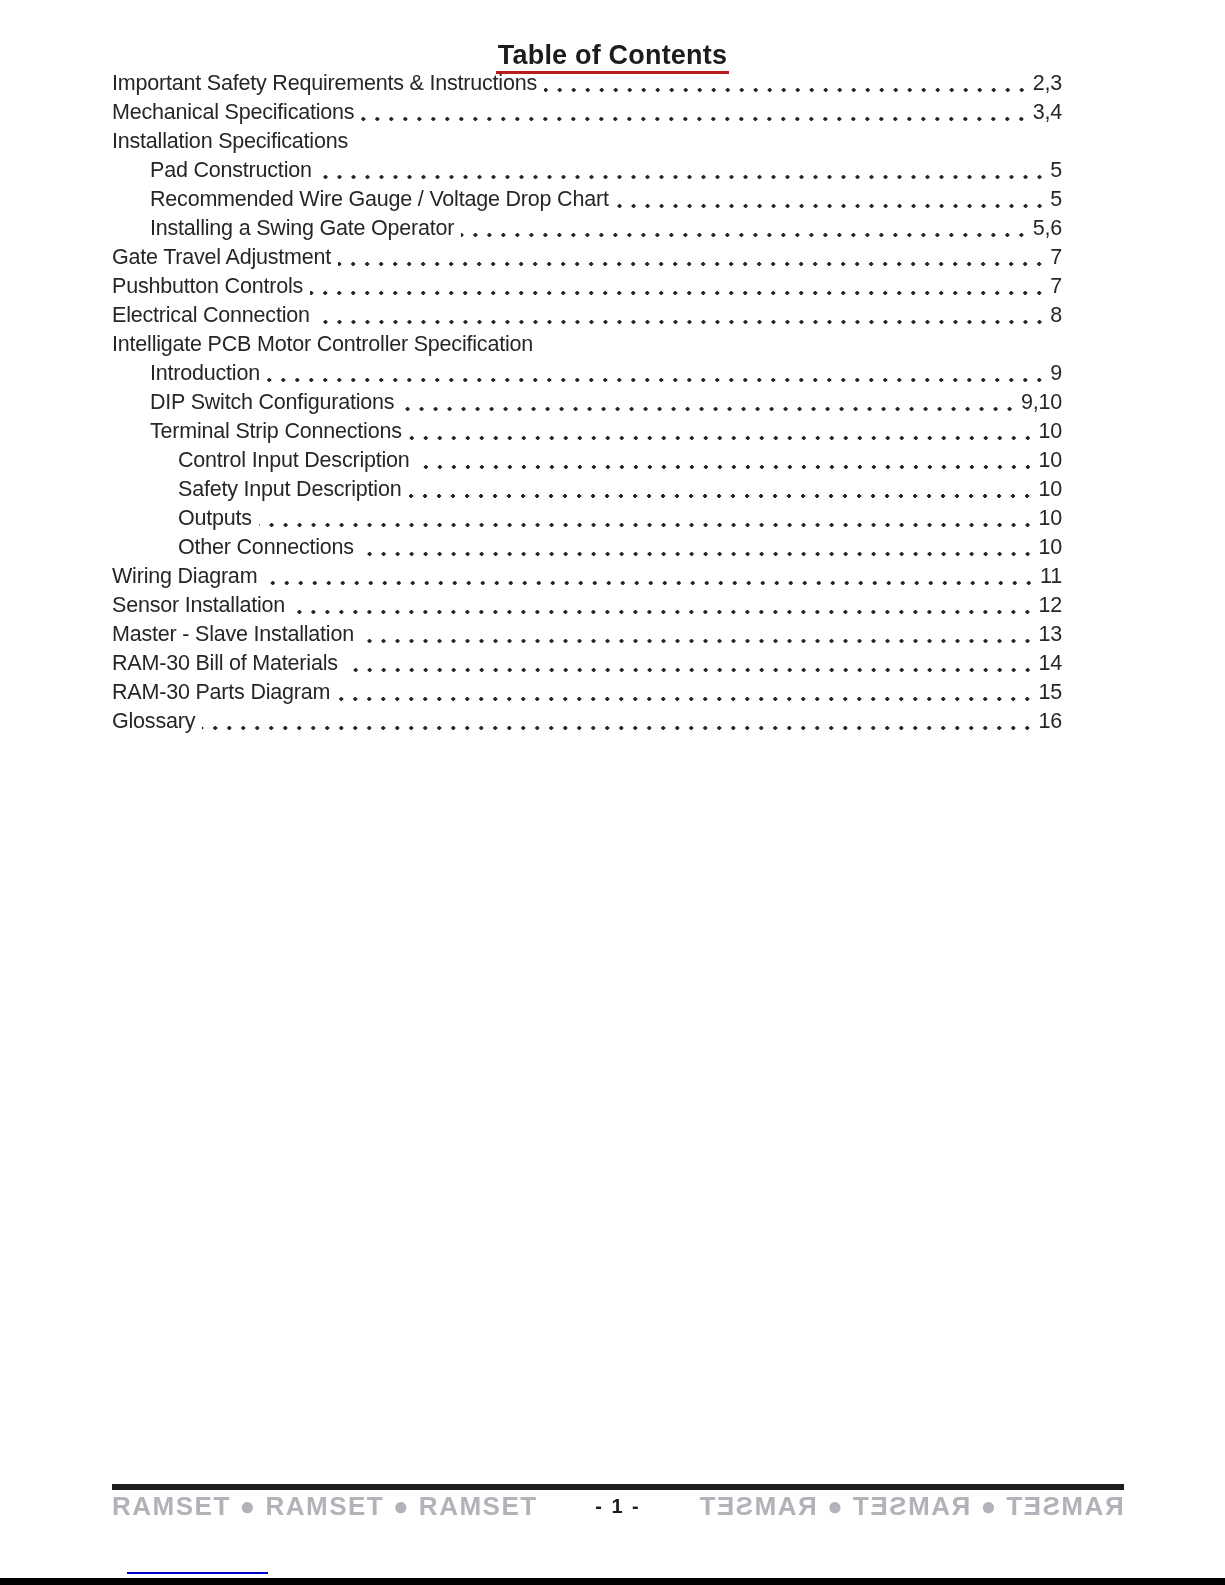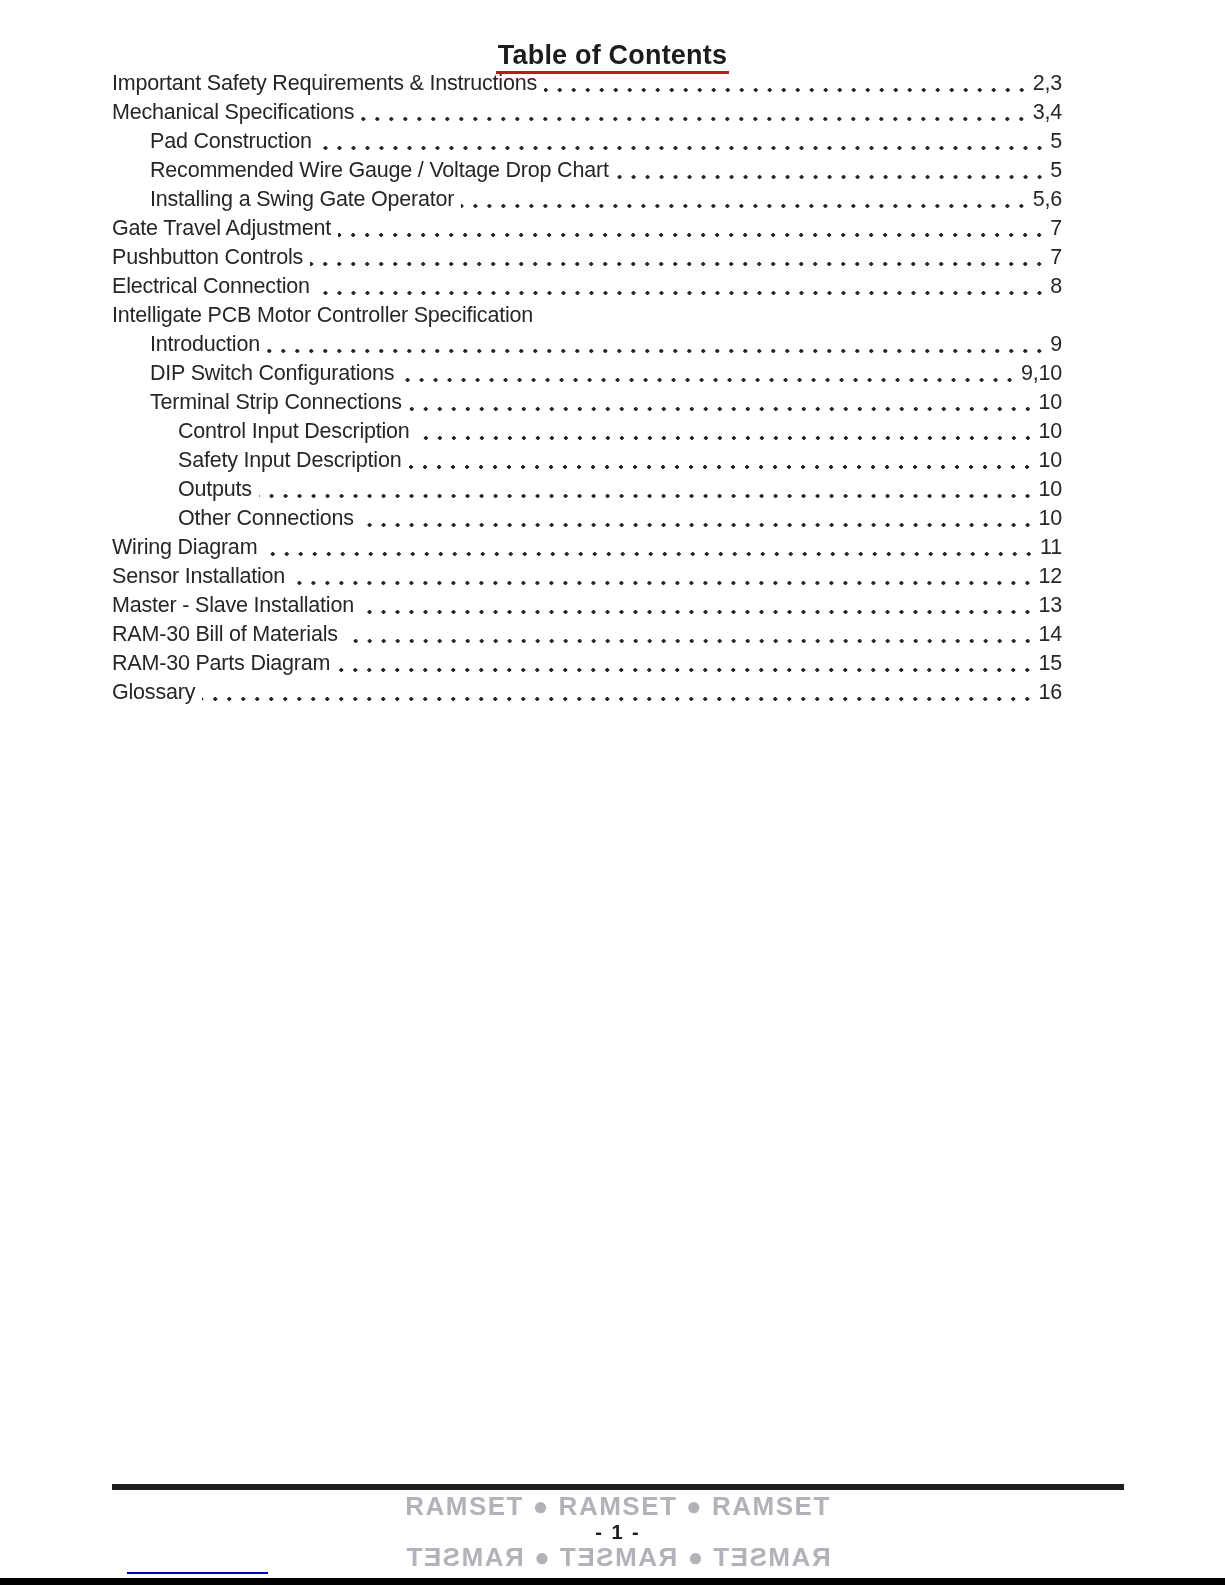--- a/index.html
+++ b/index.html
@@ -76,22 +76,21 @@
     height: 6px;
     background: #1e1e1e;
   }
   .footer-row {
     position: absolute;
     left: 112px;
     top: 1493px;
     width: 1012px;
     display: flex;
     justify-content: space-between;
-    align-items: center;
-    flex-direction: column;
+    align-items: flex-start;
   }
   .brand {
     font-size: 26px;
     font-weight: 700;
     letter-spacing: 1.5px;
     line-height: 26px;
     color: #b1b3b8;
     white-space: nowrap;
   }
   .brand.mirrored {
@@ -135,20 +134,25 @@
       <div class="toc-row indent-0">
       <span class="label">Important Safety Requirements &amp; Instructions</span>
       <span class="leader"></span>
       <span class="pagenum">2,3</span>
     </div>
       <div class="toc-row indent-0">
       <span class="label">Mechanical Specifications</span>
       <span class="leader"></span>
       <span class="pagenum">3,4</span>
     </div>
+      <div class="toc-row indent-0 no-dots">
+      <span class="label">Installation Specifications</span>
+      <span class="leader"></span>
+      <span class="pagenum"></span>
+    </div>
       <div class="toc-row indent-1">
       <span class="label">Pad Construction</span>
       <span class="leader"></span>
       <span class="pagenum">5</span>
     </div>
       <div class="toc-row indent-1">
       <span class="label">Recommended Wire Gauge / Voltage Drop Chart</span>
       <span class="leader"></span>
       <span class="pagenum">5</span>
     </div>

